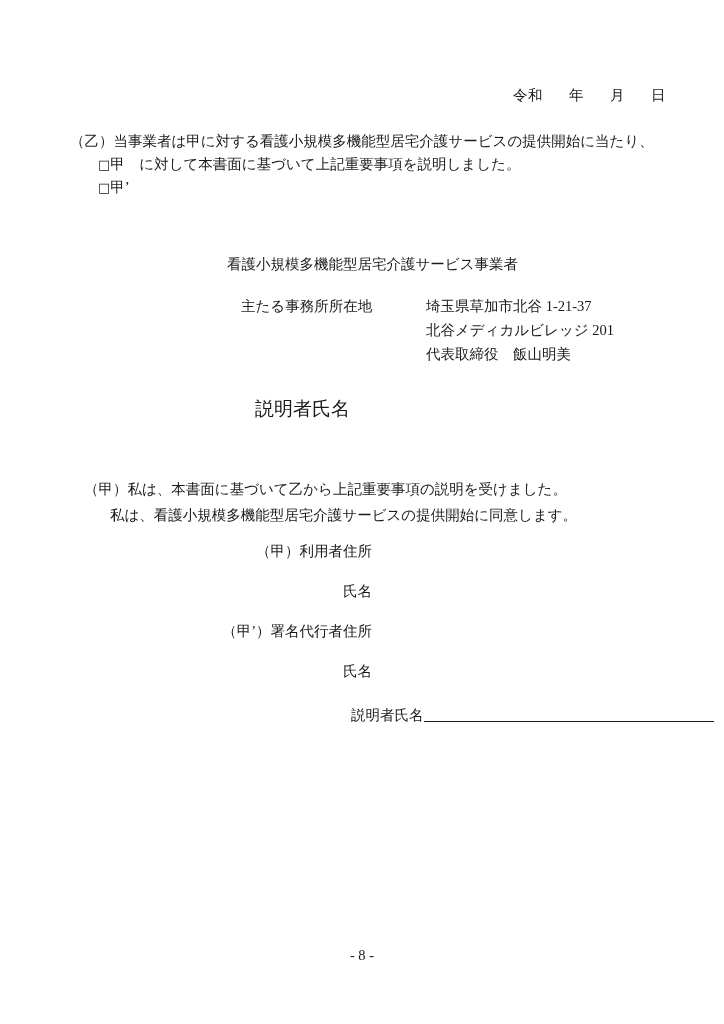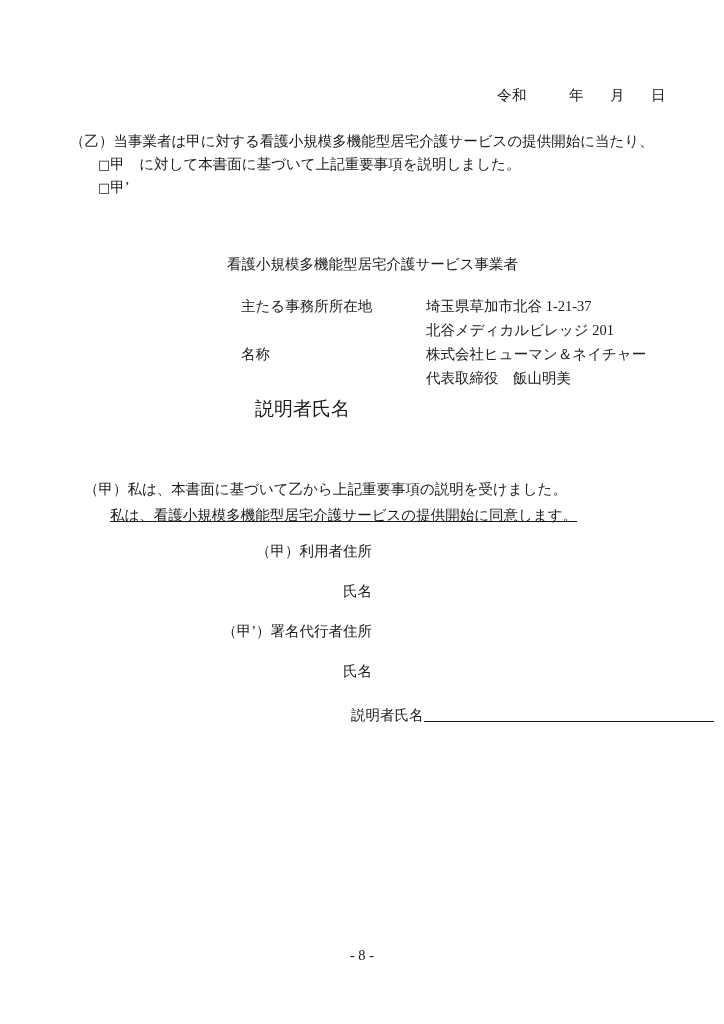--- a/index.html
+++ b/index.html
@@ -31,21 +31,21 @@
   
   .date-line {
     position: absolute;
     top: 86px;
     right: 58px;
     font-size: 14.5px;
     letter-spacing: 0.5px;
     white-space: nowrap;
   }
   .date-line span { display: inline-block; }
-  .date-era   { margin-right: 42px; }
+  .date-era   { margin-right: 26px; }
   .date-year  { margin-right: 26px; }
   .date-month { margin-right: 26px; }
 
   
   .otsu-block {
     position: absolute;
     top: 130px;
     left: 70px;
     right: 40px;
     font-size: 14.5px;
@@ -89,21 +89,21 @@
 
   
   .kou-block {
     position: absolute;
     top: 476px;
     left: 84px;
     font-size: 14.5px;
     line-height: 26px;
   }
   .kou-line1 { white-space: nowrap; }
-  .kou-line2 { margin-left: 26px; white-space: nowrap; text-decoration: underline; }
+  .kou-line2 { margin-left: 26px; white-space: nowrap; }
 
   .signature-table {
     position: absolute;
     top: 542px;
     left: 188px;
     font-size: 14.5px;
     text-align: right;
   }
   .sig-row {
     display: flex;
@@ -162,24 +162,20 @@
     <div class="provider-table">
       <div class="pt-row">
         <div class="pt-label">主たる事務所所在地</div>
         <div class="pt-value">埼玉県草加市北谷 1-21-37</div>
       </div>
       <div class="pt-row">
         <div class="pt-label"></div>
         <div class="pt-value">北谷メディカルビレッジ 201</div>
       </div>
       <div class="pt-row">
-        <div class="pt-label">名称</div>
-        <div class="pt-value">株式会社ヒューマン＆ネイチャー</div>
-      </div>
-      <div class="pt-row">
         <div class="pt-label"></div>
         <div class="pt-value">代表取締役　飯山明美</div>
       </div>
     </div>
 
     <div class="explainer-row">説明者氏名</div>
 
     <div class="kou-block">
       <div class="kou-line1">（甲）私は、本書面に基づいて乙から上記重要事項の説明を受けました。</div>
       <div class="kou-line2">私は、看護小規模多機能型居宅介護サービスの提供開始に同意します。</div>

